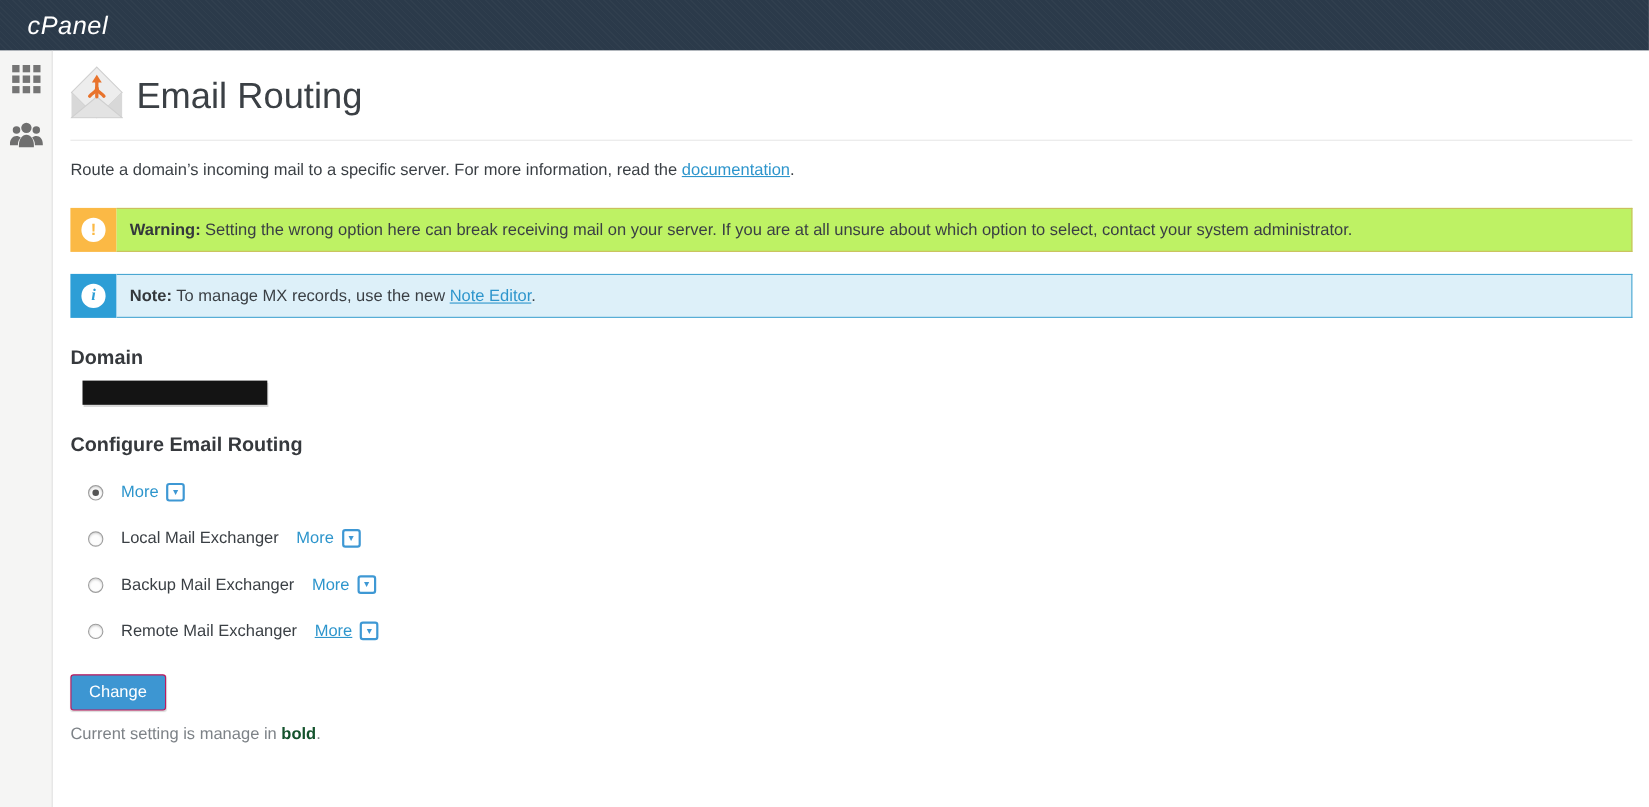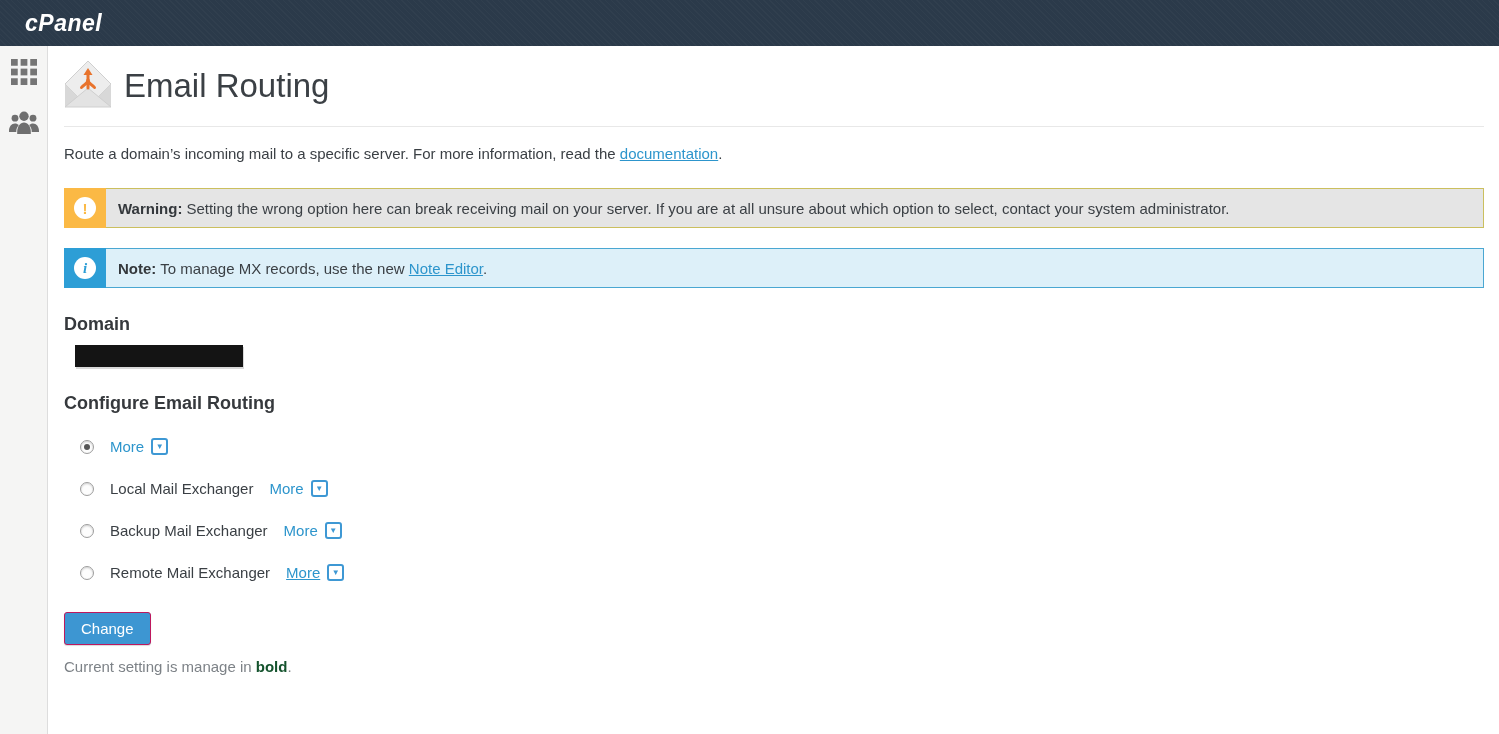--- a/index.html
+++ b/index.html
@@ -4,21 +4,21 @@
 <style>
   * { margin:0; padding:0; box-sizing:border-box; }
   html,body { width:1499px; height:734px; background:#fff; overflow:hidden;
     font-family:"Liberation Sans", sans-serif; color:#3a3f44; }
 
   
   .navbar { position:absolute; top:0; left:0; width:1499px; height:46px;
     background:#2b3a4a;
     background-image:repeating-linear-gradient(45deg, rgba(255,255,255,0.025) 0 1px, transparent 1px 4px);
     display:flex; align-items:center; }
-  .brand { margin-left:25px; color:#fff; font-size:23px; font-weight:700;
+  .brand { margin-left:25px; color:#fff; font-size:23px; font-weight:400;
     font-style:italic; letter-spacing:0.5px; }
 
   
   .sidebar { position:absolute; top:46px; left:0; width:48px; height:688px;
     background:#f5f5f4; border-right:1px solid #ddd;
     display:flex; flex-direction:column; align-items:center; }
   .side-icon { margin-top:14px; width:28px; height:28px; display:flex;
     align-items:center; justify-content:center; cursor:pointer; }
   .side-icon + .side-icon { margin-top:22px; }
 
@@ -36,21 +36,21 @@
   a.link-plain { color:#2d95cc; text-decoration:none; cursor:pointer; }
 
   
   .callout { display:flex; align-items:stretch; min-height:40px; margin-top:26px; }
   .callout + .callout { margin-top:20px; }
   .callout .icon-block { width:42px; flex:0 0 42px; display:flex;
     align-items:center; justify-content:center; }
   .callout .body { flex:1; display:flex; align-items:center;
     font-size:15px; padding:8px 12px 8px 12px; }
   .callout.warning .icon-block { background:#fbb945; }
-  .callout.warning .body { background:#e5e5e5; border:1px solid #cbbf5e; border-left:none; }
+  .callout.warning .body { background:#bef264; border:1px solid #cbbf5e; border-left:none; }
   .callout.note .icon-block { background:#2d9ed6; }
   .callout.note .body { background:#ddf0f9; border:1px solid #4aa7d2; border-left:none; }
   .badge-circle { width:22px; height:22px; border-radius:50%; background:#fff;
     display:flex; align-items:center; justify-content:center;
     font-weight:700; font-size:15px; }
   .callout.warning .badge-circle { color:#fbb945; }
   .callout.note .badge-circle { color:#2d9ed6; font-family:"Liberation Serif", serif; font-style:italic; }
   .callout b { margin-right:4px; color:#34383c; }
 
   

